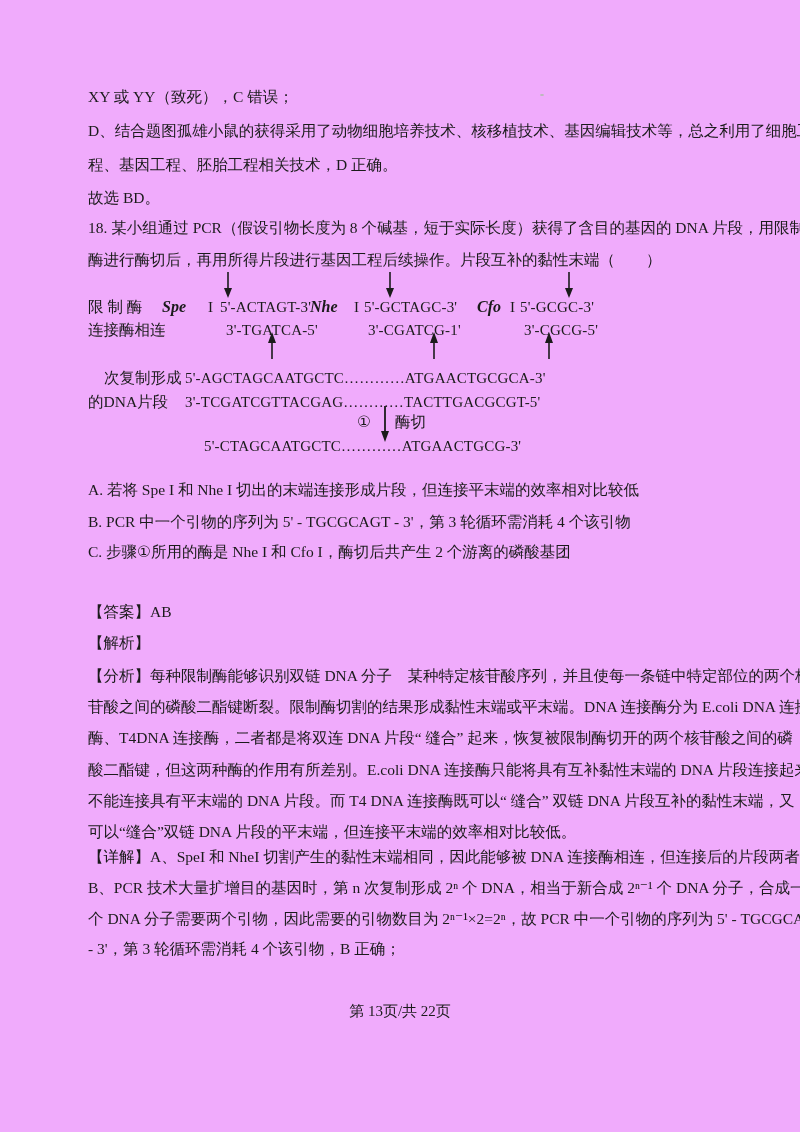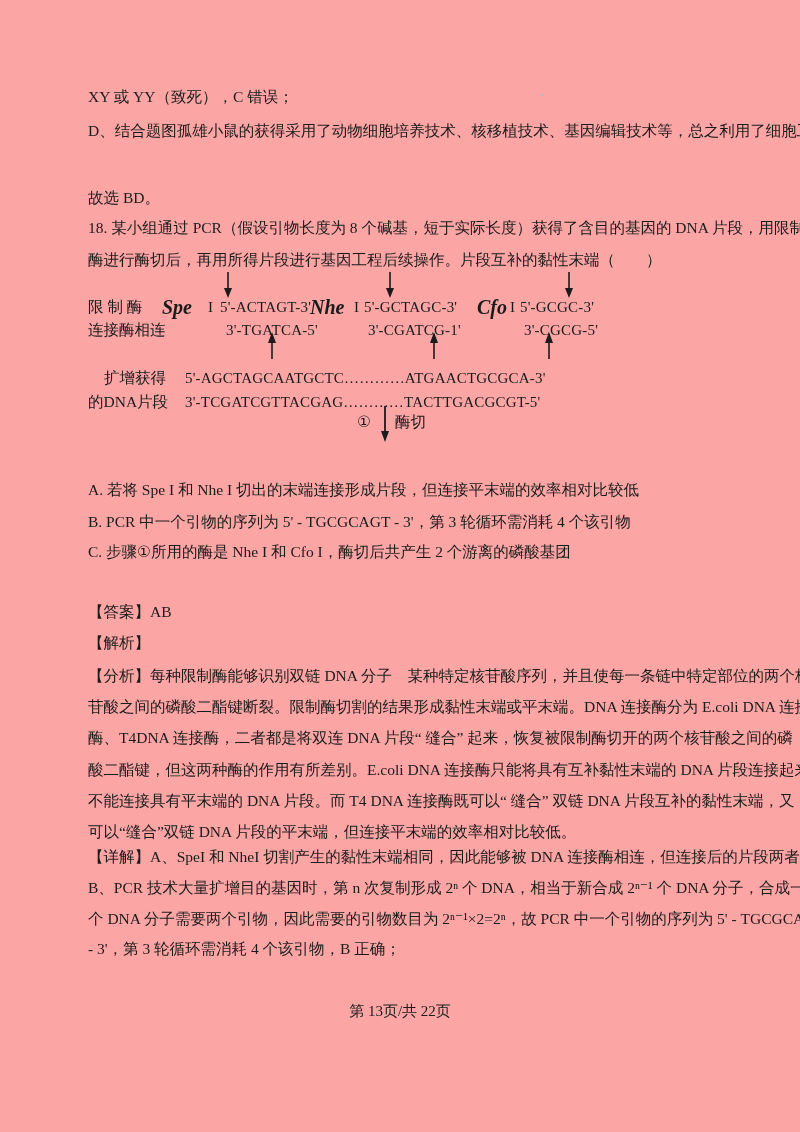--- a/index.html
+++ b/index.html
@@ -1,51 +1,52 @@
 <!DOCTYPE html>
 <html><head>
 <meta charset="utf-8">
 <style>
   html,body { margin:0; padding:0; background:#e8e8e8; }
   .page {
     position:relative; width:800px; height:1132px; margin:0 auto;
-    background:#fca5a5; overflow:hidden;
+    background:#f0abfc; overflow:hidden;
     font-family:"Liberation Serif","DejaVu Serif","DejaVu Sans",serif;
     color:#1b1b1b;
   }
   .line {
     position:absolute; left:88px; max-width:660px;
     font-size:15.5px; line-height:26px; white-space:nowrap;
   }
   .block { position:absolute; left:88px; width:648px; }
   .block .bl { font-size:15.5px; line-height:31.2px; white-space:nowrap; }
   .block.detail .bl { line-height:30.8px; }
   .diagram { position:absolute; left:0; width:740px; }
   .dg { position:absolute; white-space:nowrap; }
   .seq { font-size:15px; line-height:24px; letter-spacing:0.2px; }
   .cjk { font-size:15.5px; line-height:24px; }
-  .enzname { font-style:italic; font-weight:700; font-size:20px; line-height:24px; }
+  .enzname { font-style:italic; font-weight:700; font-size:16px; line-height:24px; }
   .numeral { font-size:15px; line-height:24px; padding-left:2px; }
   .arrow svg { display:block; }
   .footer {
     position:absolute; left:0; top:998px; width:800px; text-align:center;
     font-size:15px; line-height:26px;
   }
   .speck { position:absolute; left:540px; top:94px; width:4px; height:2px;
     background:#b9b9b9; border-radius:50%; }
 </style>
 </head>
 <body>
 
 <div class="page">
 
   <div class="speck"></div>
 
   <div class="line" style="top:84px">XY 或 YY（致死），C 错误；</div>
   <div class="line" style="top:118px">D、结合题图孤雄小鼠的获得采用了动物细胞培养技术、核移植技术、基因编辑技术等，总之利用了细胞工</div>
+  <div class="line" style="top:152px">程、基因工程、胚胎工程相关技术，D 正确。</div>
   <div class="line" style="top:185px">故选 BD。</div>
 
   <div class="line" style="top:215px">18. 某小组通过 PCR（假设引物长度为 8 个碱基，短于实际长度）获得了含目的基因的 DNA 片段，用限制</div>
   <div class="line" style="top:247px">酶进行酶切后，再用所得片段进行基因工程后续操作。片段互补的黏性末端（　　）</div>
 
   <div class="diagram" style="top:272px;height:92px">
     <span class="dg cjk" style="left:88px;top:23px">限 制 酶</span>
     <span class="dg cjk" style="left:88px;top:46px">连接酶相连</span>
 
     <span class="dg enzname" style="left:162px;top:23px">Spe</span>
@@ -94,34 +95,35 @@
       </span>
     <span class="dg arrow" style="left:543px;top:60px">
         <svg width="12" height="27">
           <line x1="6" y1="27" x2="6" y2="10" stroke="#1b1b1b" stroke-width="1.6"></line>
           <polygon points="2,11 10,11 6,0" fill="#1b1b1b"></polygon>
         </svg>
       </span>
   </div>
 
   <div class="diagram" style="top:360px;height:122px">
-    <span class="dg cjk" style="left:104px;top:6px">扩增获得</span>
+    <span class="dg cjk" style="left:104px;top:6px">次复制形成</span>
     <span class="dg cjk" style="left:88px;top:30px">的DNA片段</span>
     <span class="dg seq" style="left:185px;top:6px">5'-AGCTAGCAATGCTC…………ATGAACTGCGCA-3'</span>
     <span class="dg seq" style="left:185px;top:30px">3'-TCGATCGTTACGAG…………TACTTGACGCGT-5'</span>
 
     <span class="dg cjk" style="left:357px;top:50px">①</span>
     <span class="dg arrow" style="left:379px;top:46px">
         <svg width="12" height="36">
           <line x1="6" y1="0" x2="6" y2="26" stroke="#1b1b1b" stroke-width="1.8"></line>
           <polygon points="2,25 10,25 6,36" fill="#1b1b1b"></polygon>
         </svg>
       </span>
     <span class="dg cjk" style="left:395px;top:50px">酶切</span>
 
+    <span class="dg seq" style="left:204px;top:74px">5'-CTAGCAATGCTC…………ATGAACTGCG-3'</span>
   </div>
 
   <div class="line" style="top:477px">A. 若将 Spe I 和 Nhe I 切出的末端连接形成片段，但连接平末端的效率相对比较低</div>
   <div class="line" style="top:509px">B. PCR 中一个引物的序列为 5' - TGCGCAGT - 3'，第 3 轮循环需消耗 4 个该引物</div>
   <div class="line" style="top:539px">C. 步骤①所用的酶是 Nhe I 和 Cfo I，酶切后共产生 2 个游离的磷酸基团</div>
 
   <div class="line" style="top:599px">【答案】AB</div>
   <div class="line" style="top:630px">【解析】</div>
 
   <div class="block" style="top:660px">

